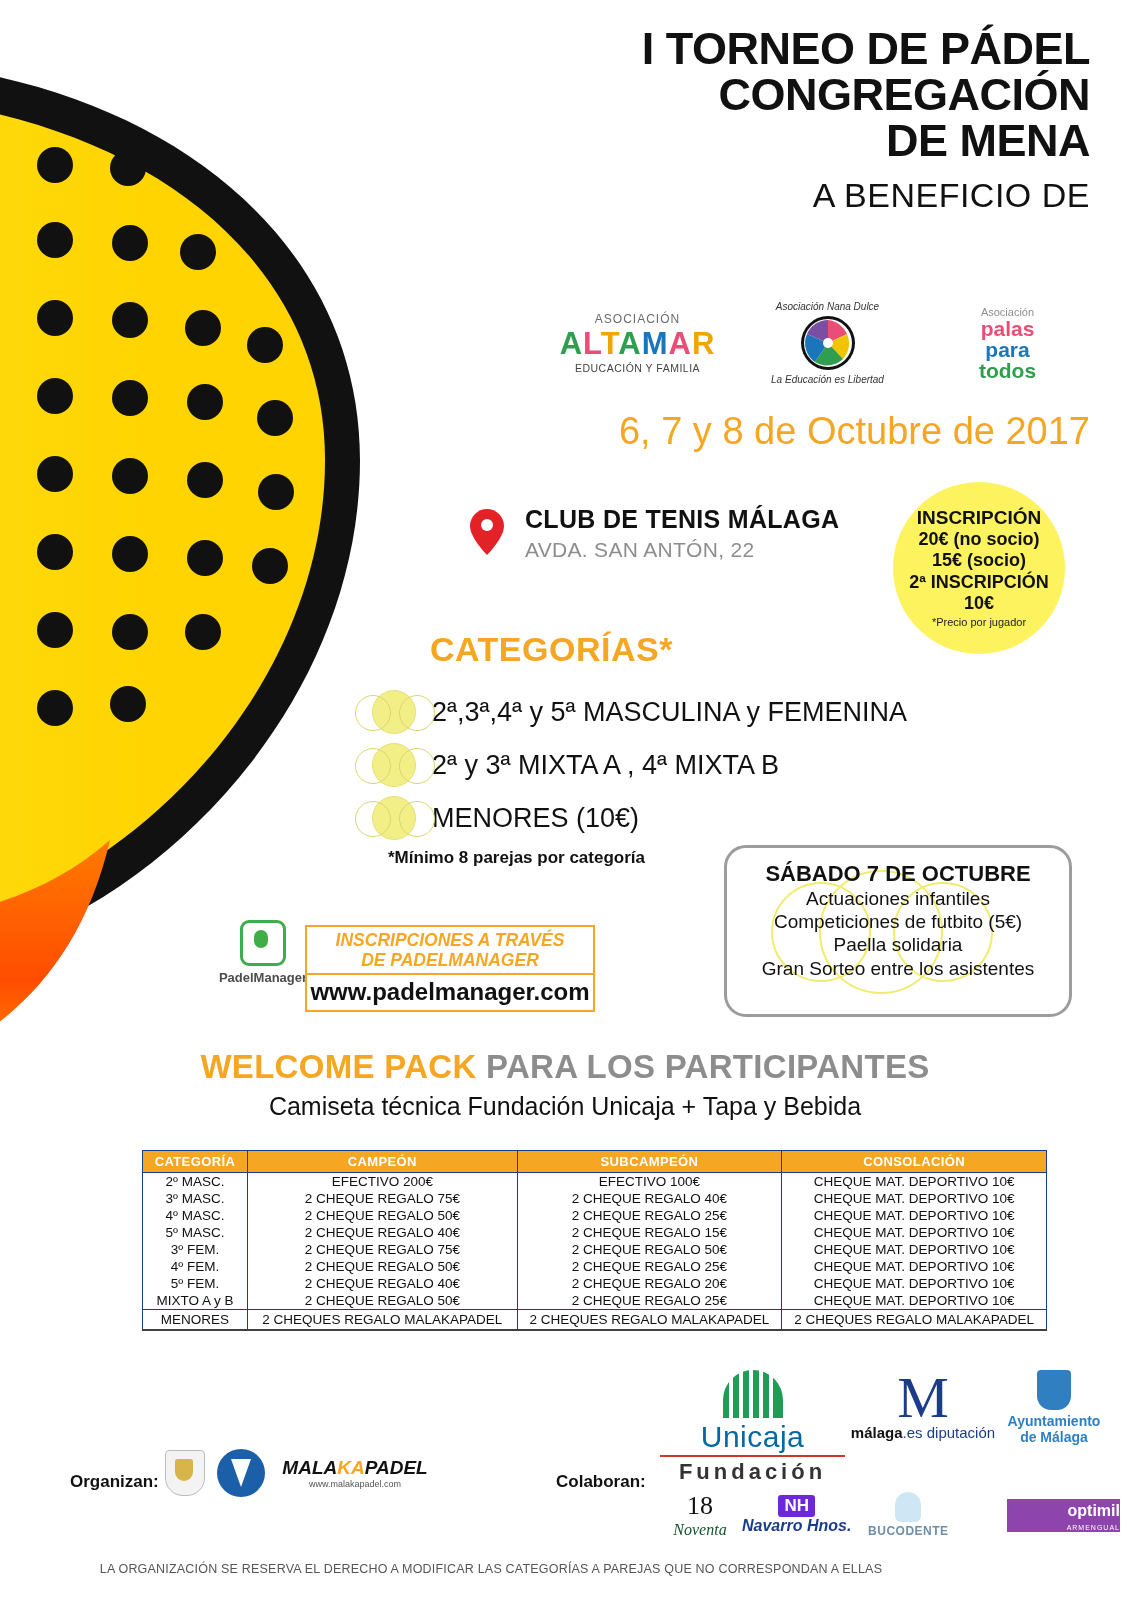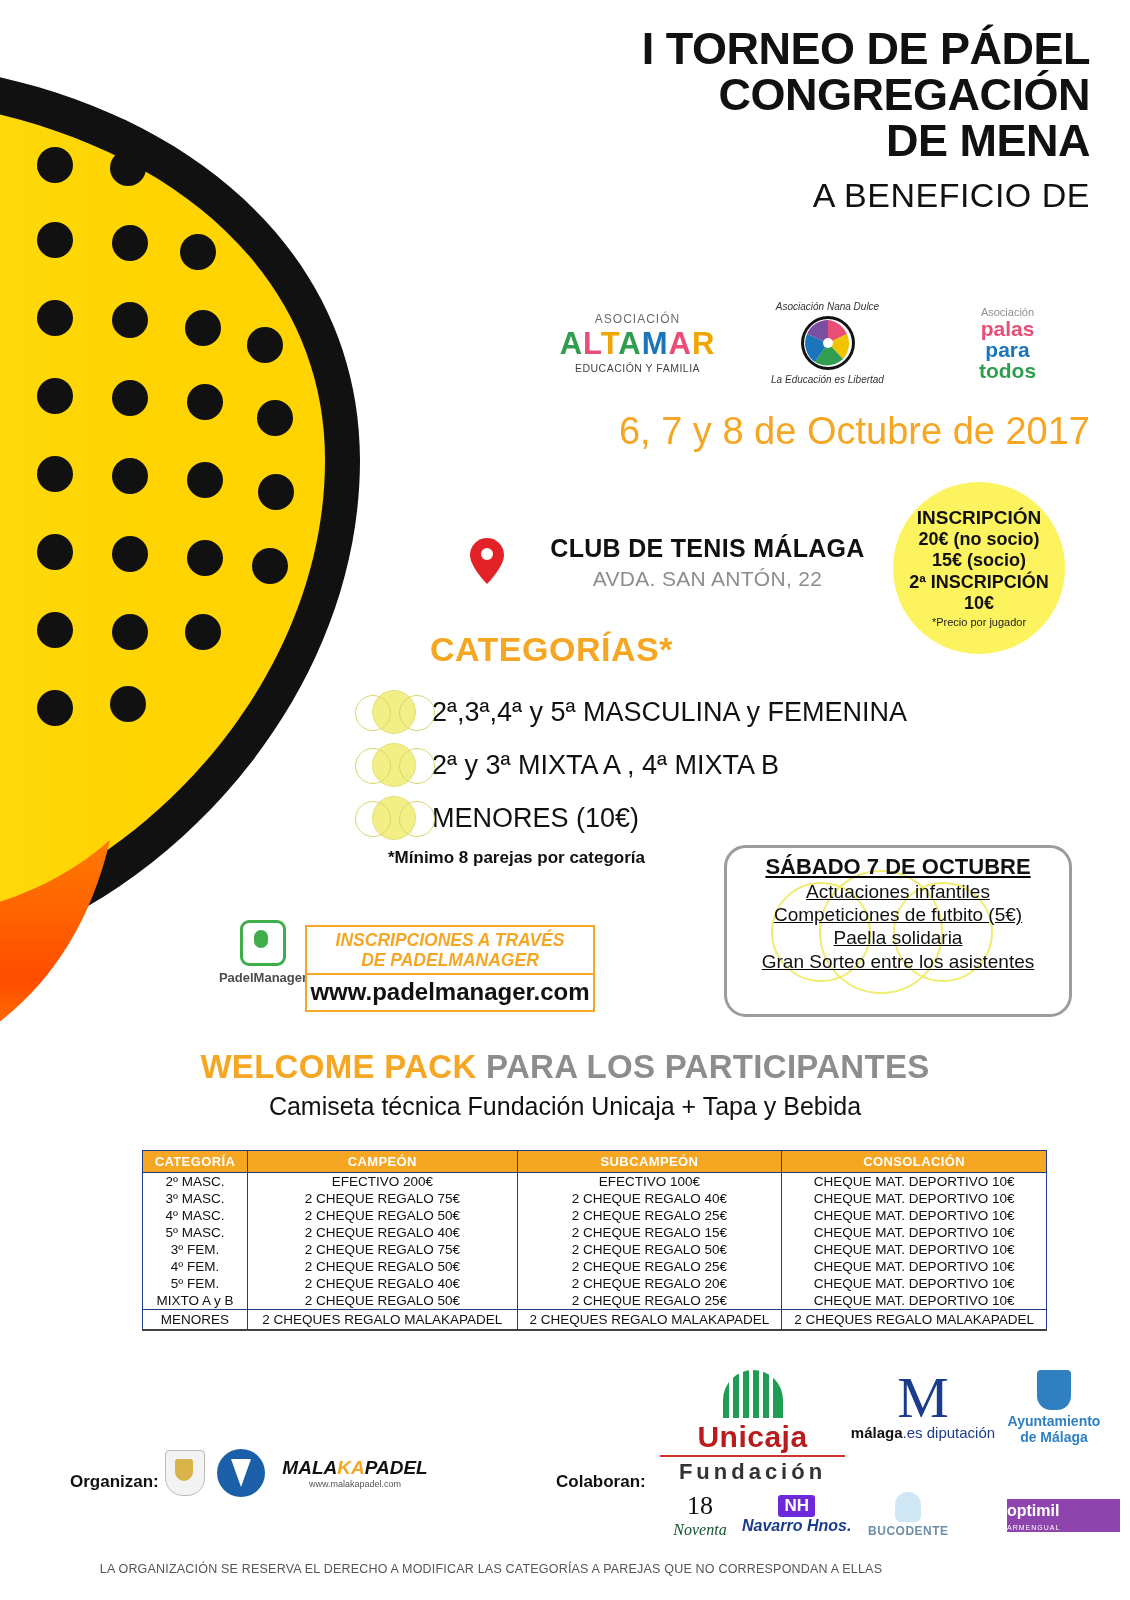--- a/index.html
+++ b/index.html
@@ -90,23 +90,22 @@
     width: 660px;
     text-align: right;
     font-size: 38px;
     color: #f5a623;
   }
 
   
   .venue {
     position: absolute;
     left: 470px;
-    top: 534px;
+    top: 505px;
     width: 420px;
-    text-align: center;
   }
   .venue .pin {
     position: absolute;
     left: 0;
     top: 4px;
     width: 34px;
     height: 46px;
   }
   .venue .v-name {
     margin-left: 55px;
@@ -261,23 +260,22 @@
   .sat-box {
     position: absolute;
     left: 724px;
     top: 845px;
     width: 348px;
     height: 172px;
     border: 3px solid #9c9c9c;
     border-radius: 22px;
     text-align: center;
     box-sizing: border-box;
-    padding-top: 6px;
+    padding-top: 13px;
     overflow: hidden;
-    text-decoration: underline;
   }
   .sat-box .sb-title {
     font-size: 22px;
     font-weight: bold;
     color: #111;
     position: relative;
     z-index: 2;
   }
   .sat-box .sb-line {
     font-size: 19px;
@@ -382,22 +380,22 @@
         #1f9d55 0 6px, transparent 6px 10px,
         #1f9d55 10px 16px, transparent 16px 20px,
         #1f9d55 20px 26px, transparent 26px 30px,
         #1f9d55 30px 36px, transparent 36px 40px,
         #1f9d55 40px 46px, transparent 46px 50px,
         #1f9d55 50px 56px);
       border-radius: 30px 30px 0 0;
   }
   .unicaja .u-name {
     font-size: 30px;
-    font-weight: bold;
-    color: #b91c1c;
+    font-weight: normal;
+    color: #0369a1;
     letter-spacing: 0.5px;
   }
   .unicaja .u-rule { height: 2px; background: #d0342c; margin: 1px 0 2px 0; }
   .unicaja .u-sub {
     font-size: 22px;
     color: #333;
     letter-spacing: 4px;
     font-weight: bold;
   }
 
@@ -528,21 +526,21 @@
   }
   .c-nav .nv { font-size: 16px; font-weight: bold; font-style: italic; color: #1b3b8b; }
   .c-buco { width: 110px; text-align: center; }
   .c-buco .tooth {
     width: 26px; height: 30px;
     margin: 0 auto 2px auto;
     background: #cfe6f5;
     border-radius: 13px 13px 6px 6px;
   }
   .c-buco .bt { font-size: 12px; color: #6f8fa8; font-weight: bold; letter-spacing: 0.5px; }
-  .c-opt { width: 113px; text-align: left; padding-left: 42px; }
+  .c-opt { width: 113px; text-align: right; padding-left: 42px; }
   .c-opt .ob {
     background: #8e44ad;
     color: #fff;
     font-size: 16px;
     padding: 3px 0;
     font-weight: bold;
   }
   .c-opt .os {
     background: #8e44ad;
     color: #fff;

